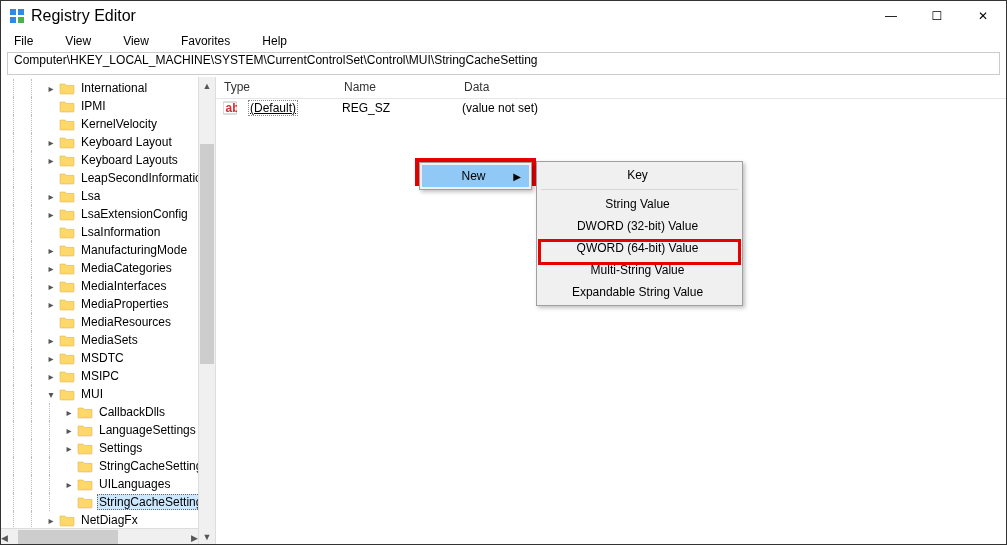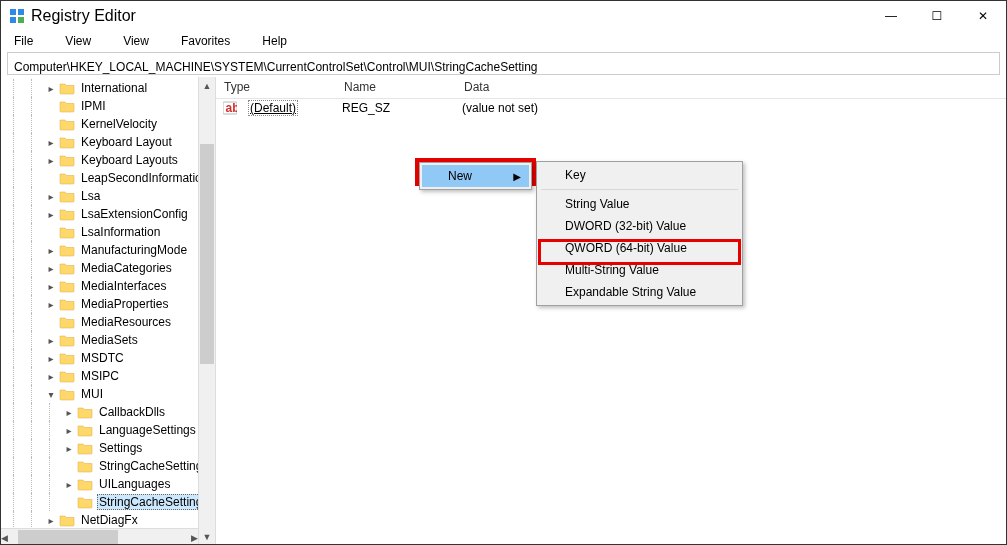--- a/index.html
+++ b/index.html
@@ -7,21 +7,21 @@
 
     .titlebar { height: 30px; display: flex; align-items: center; padding-left: 8px; background: #fff; }
     .titlebar .app-icon { width: 16px; height: 16px; margin-right: 6px; display: inline-flex; align-items: center; justify-content: center; }
     .titlebar .title { font-size: 16px; }
     .window-controls { margin-left: auto; display: flex; }
     .window-controls .ctrl { width: 46px; height: 30px; display: flex; align-items: center; justify-content: center; }
 
     .menubar { height: 20px; display: flex; align-items: center; padding-left: 6px; gap: 18px; }
     .menubar .menu-item { padding: 2px 7px; cursor: default; }
 
-    .address-bar { height: 23px; border: 1px solid #ccc; margin: 1px 6px 2px 6px; display: flex; align-items: flex-end; padding: 0 6px; background: #fff; }
+    .address-bar { height: 23px; border: 1px solid #ccc; margin: 1px 6px 2px 6px; display: flex; align-items: flex-start; padding: 0 6px; background: #fff; }
 
     .content { display: flex; height: calc(545px - 30px - 20px - 27px); }
     .tree-panel { width: 215px; border-right: 1px solid #ddd; position: relative; overflow: hidden; }
     .tree { padding-top: 2px; }
     .tree-row { height: 18px; display: flex; align-items: center; white-space: nowrap; cursor: default; position: relative; }
     .tree-row.selected .label-text { background: #cce8ff; border: 1px dotted #666; padding: 0 1px; }
     .expander { width: 12px; height: 12px; display: inline-flex; align-items: center; justify-content: center; margin-right: 2px; color: #555; font-size: 10px; }
     .folder-icon { width: 16px; height: 14px; margin-right: 4px; display: inline-flex; align-items: center; justify-content: center; }
     .label-text { padding: 0 2px; }
 
@@ -37,21 +37,21 @@
 
     .list-panel { flex: 1; position: relative; }
     .list-header { display: flex; height: 22px; border-bottom: 1px solid #e5e5e5; }
     .list-header .col { padding: 3px 8px; border-right: 1px solid transparent; color: #333; }
     .list-row { display: flex; height: 18px; align-items: center; }
     .list-row .cell { padding: 0 8px; }
     .val-icon { width: 16px; height: 16px; margin-left: 6px; margin-right: 2px; display: inline-flex; align-items: center; justify-content: center; }
     .default-name { border: 1px dotted #888; padding: 0 1px; text-decoration: underline; }
 
     .context-menu { position: absolute; background: #f0f0f0; border: 1px solid #a0a0a0; box-shadow: 2px 2px 4px rgba(0,0,0,0.25); padding: 2px; }
-    .context-menu .cm-item { height: 22px; display: flex; align-items: center; padding: 0 30px 0 26px; position: relative; cursor: default; }
+    .context-menu .cm-item { height: 22px; display: flex; align-items: center; padding: 0 30px 0 26px; position: relative; cursor: default; justify-content: center; }
     .context-menu .cm-sep { height: 1px; background: #d7d7d7; margin: 3px 2px; }
     .context-menu .arrow { position: absolute; right: 8px; font-size: 10px; }
     .cm-new { left: 418px; top: 161px; width: 113px; }
     .cm-new .cm-item.highlighted { background: #90c8f6; }
     .cm-new-wrap { position: absolute; left: 414px; top: 157px; width: 121px; height: 28px; border: 4px solid #e60000; }
     .cm-sub { left: 535px; top: 160px; width: 207px; }
     .dword-wrap { position: absolute; left: 537px; top: 238px; width: 203px; height: 26px; border: 3px solid #e60000; pointer-events: none; }
 
     svg { display: block; }
   </style>

